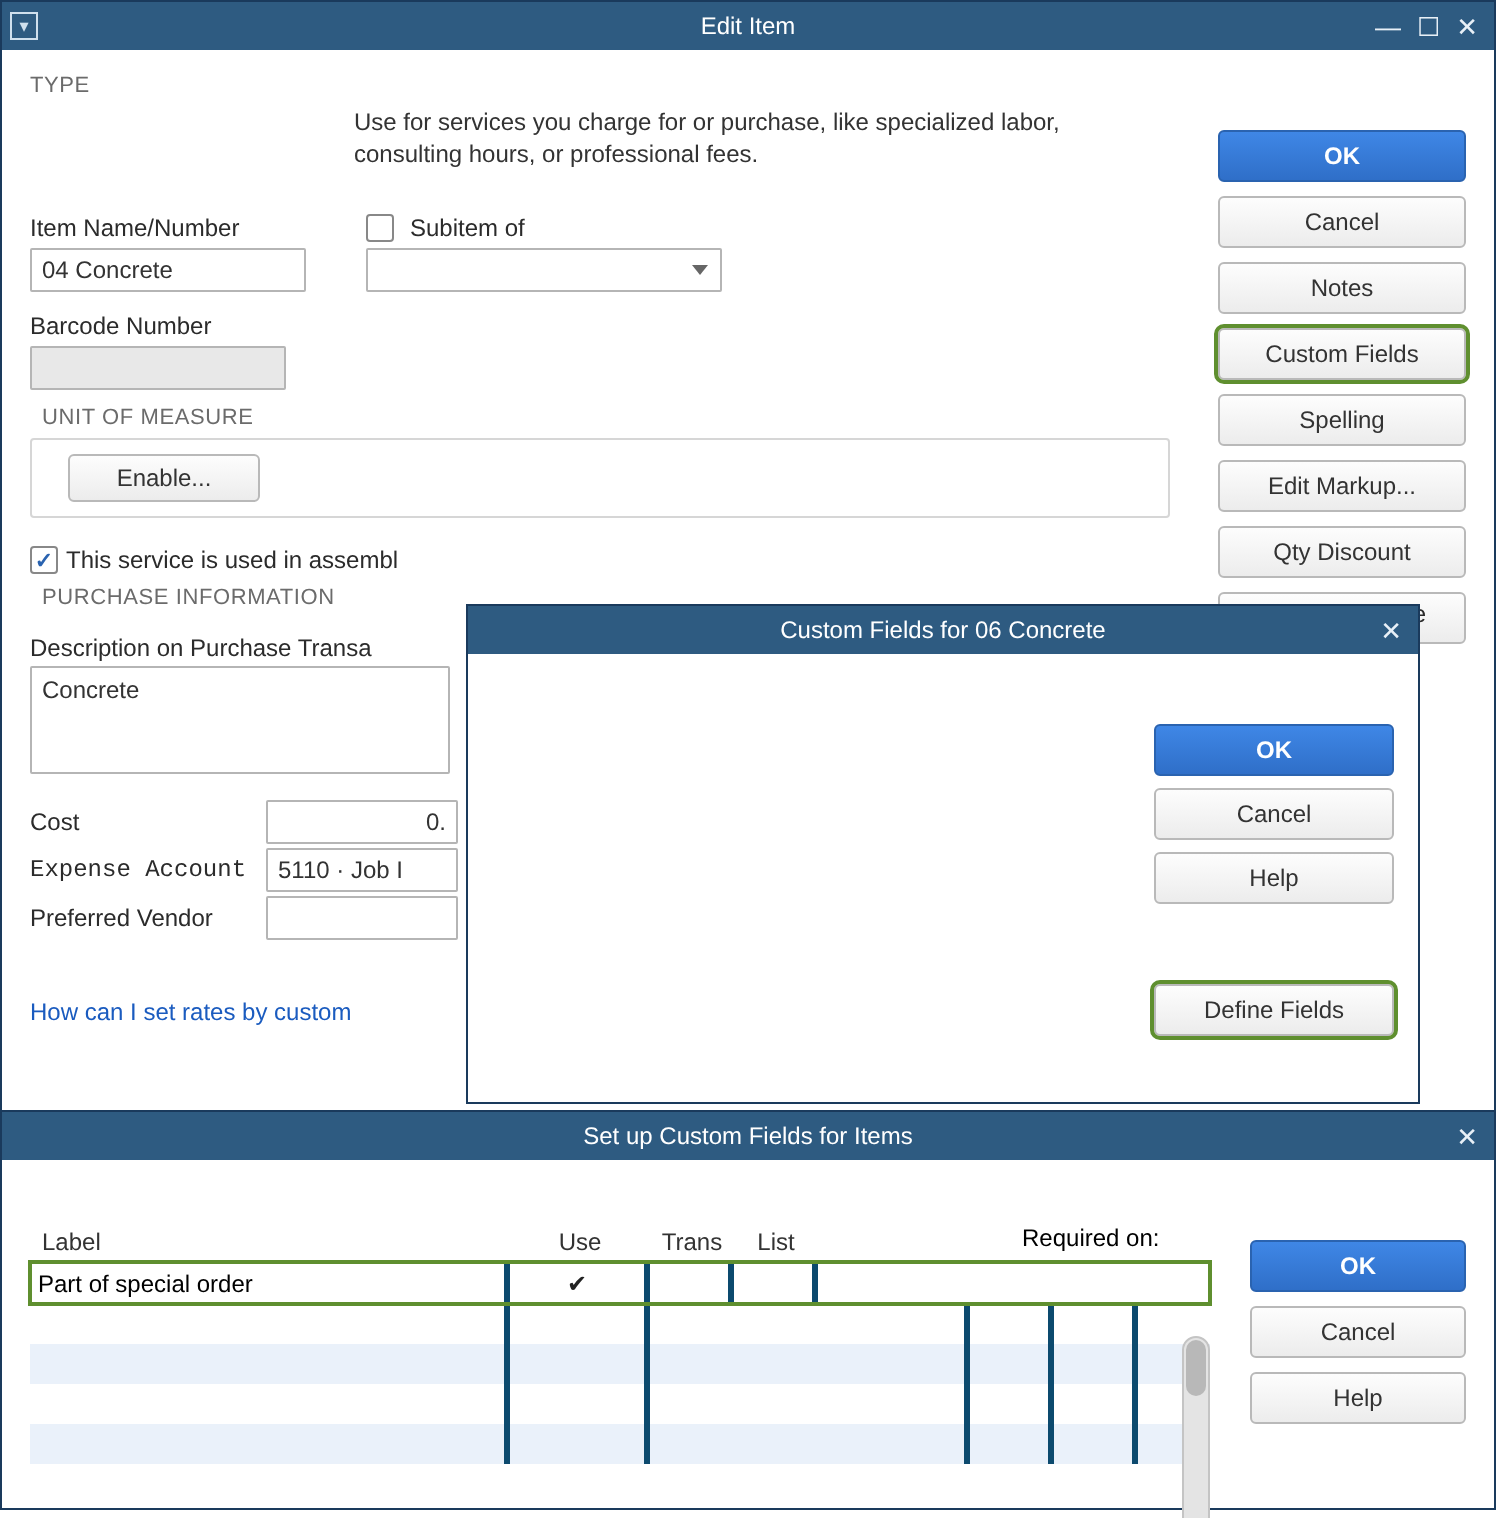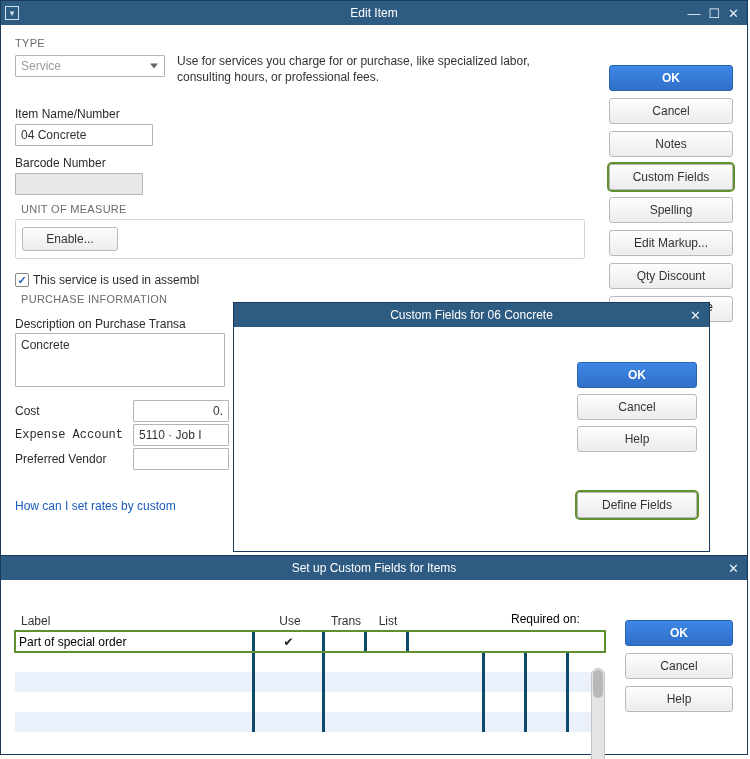--- a/index.html
+++ b/index.html
@@ -108,56 +108,63 @@
       <div class="btn">Edit Markup...</div>
       <div class="btn">Qty Discount</div>
       <div class="btn">Price Rules</div>
     </div>
 
     
     <div style="display:flex; align-items:flex-start; gap:12px; width:570px;">
       <div style="width:150px;">
         <div class="lbl-caps">TYPE</div>
         <div style="height:6px"></div>
-        <div class="dropdown faded" style="width:150px;">
-          <span>Service</span>
-          <span class="caret"></span>
-        </div>
       </div>
       <div style="flex:1; padding-top:16px; color:#333; line-height:1.35;">Use for services you charge for or purchase, like specialized labor, consulting hours, or professional fees.</div>
     </div>
 
     <div style="height:22px"></div>
 
     
     <div style="display:flex; gap:18px; width:570px;">
       <div style="width:150px;">
         <div class="field-label">Item Name/Number</div>
         <div style="height:3px"></div>
         <div class="textbox" style="width:138px;">
           <span>04 Concrete</span>
         </div>
       </div>
+      <div>
+        <div style="display:flex; align-items:center; gap:4px;">
+          <span class="checkbox"></span>
+          <span class="field-label">Subitem of</span>
+        </div>
+        <div style="height:3px"></div>
+        <div class="dropdown disabled" style="width:178px;">
+          <span></span>
+          <span class="caret"></span>
+        </div>
+      </div>
     </div>
 
     <div style="height:10px"></div>
 
     
     <div>
       <div class="field-label">Barcode Number</div>
       <div style="height:3px"></div>
       <div class="textbox disabled" style="width:128px;">
         <span></span>
       </div>
     </div>
 
     <div style="height:8px"></div>
     <div class="lbl-caps" style="margin-left:6px;">UNIT OF MEASURE</div>
     <div style="height:4px"></div>
-    <div class="uombox" style="width:570px; height:40px; display:flex; align-items:center; padding-left:6px;">
+    <div class="uombox" style="width:570px; height:40px; display:flex; align-items:center; padding-left:18px;">
       <div class="btn small" style="width:96px;">Enable...</div>
     </div>
 
     <div style="height:14px"></div>
     <div style="display:flex; align-items:center;">
       <span class="checkbox checked"></span>
       <span class="field-label">This service is used in assembl</span>
     </div>
     <span style="position:absolute; right:34px; top:275px;" class="field-label">s inactive</span>
 

